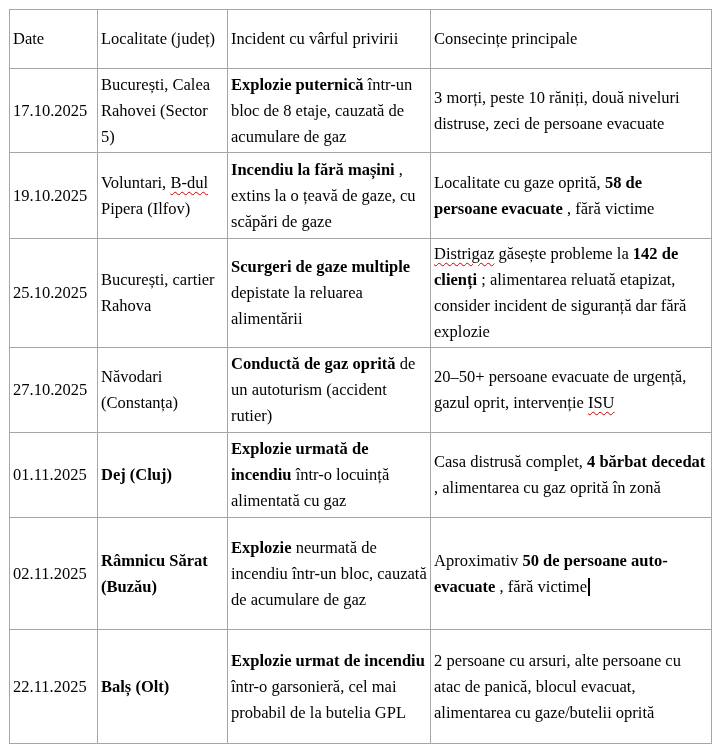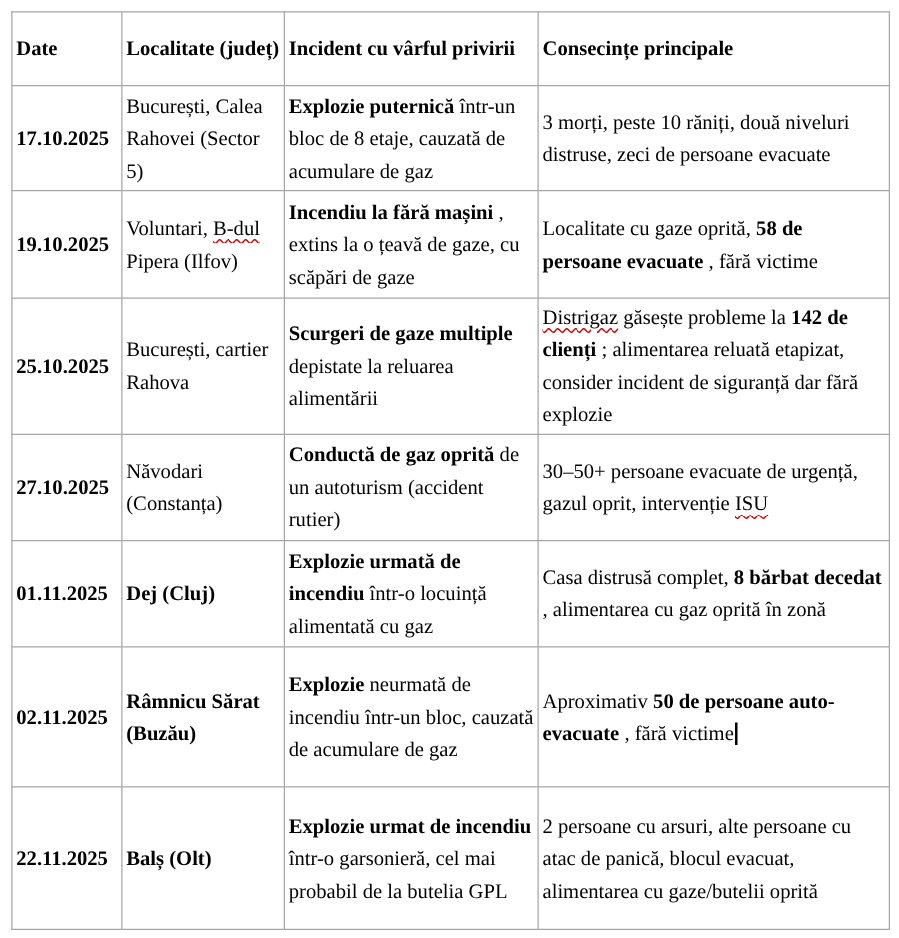--- a/index.html
+++ b/index.html
@@ -28,31 +28,31 @@
     border: 1px solid #a6a6a6;
     vertical-align: middle;
     padding: 2px 3px;
     font-size: 16.5px;
     line-height: 26px;
     text-align: left;
     word-wrap: break-word;
     color: #000000;
   }
   table.incidents th {
-    font-weight: bold;
+    font-weight: normal;
   }
   thead tr        { height: 59px; }
   tbody tr:nth-child(1) { height: 84px; }
   tbody tr:nth-child(2) { height: 86px; }
   tbody tr:nth-child(3) { height: 109px; }
   tbody tr:nth-child(4) { height: 85px; }
   tbody tr:nth-child(5) { height: 85px; }
   tbody tr:nth-child(6) { height: 112px; }
   tbody tr:nth-child(7) { height: 114px; }
-  td.date-cell { font-weight: bold; }
+  td.date-cell { font-weight: normal; }
   td.loc-bold  { font-weight: bold; }
   .squiggle {
     text-decoration-line: underline;
     text-decoration-style: wavy;
     text-decoration-color: #d00000;
     text-decoration-thickness: 1px;
     text-underline-offset: 3px;
     margin-top: 20px;
   }
   .caret {
@@ -100,27 +100,27 @@
         <tr>
           <td class="date-cell">25.10.2025</td>
           <td><span>București, cartier Rahova</span></td>
           <td><b>Scurgeri de gaze multiple</b><span> depistate la reluarea alimentării</span></td>
           <td><span class="squiggle">Distrigaz</span><span> găsește probleme la </span><b>142 de clienți</b><span> ; alimentarea reluată etapizat, consider incident de siguranță dar fără explozie</span></td>
         </tr>
         <tr>
           <td class="date-cell">27.10.2025</td>
           <td><span>Năvodari (Constanța)</span></td>
           <td><b>Conductă de gaz oprită</b><span> de un autoturism (accident rutier)</span></td>
-          <td><span>30–50+ persoane evacuate de urgență, gazul oprit, intervenție </span><span class="squiggle">ISU</span></td>
+          <td><span>20–50+ persoane evacuate de urgență, gazul oprit, intervenție </span><span class="squiggle">ISU</span></td>
         </tr>
         <tr>
           <td class="date-cell">01.11.2025</td>
           <td class="loc-bold"><span>Dej (Cluj)</span></td>
           <td><b>Explozie urmată de incendiu</b><span> într-o locuință alimentată cu gaz</span></td>
-          <td><span>Casa distrusă complet, </span><b>8 bărbat decedat</b><span> , alimentarea cu gaz oprită în zonă</span></td>
+          <td><span>Casa distrusă complet, </span><b>4 bărbat decedat</b><span> , alimentarea cu gaz oprită în zonă</span></td>
         </tr>
         <tr>
           <td class="date-cell">02.11.2025</td>
           <td class="loc-bold"><span>Râmnicu Sărat (Buzău)</span></td>
           <td><b>Explozie</b><span> neurmată de incendiu într-un bloc, cauzată de acumulare de gaz</span></td>
           <td><span>Aproximativ </span><b>50 de persoane auto-evacuate</b><span> , fără victime</span><span class="caret"></span></td>
         </tr>
         <tr>
           <td class="date-cell">22.11.2025</td>
           <td class="loc-bold"><span>Balș (Olt)</span></td>

